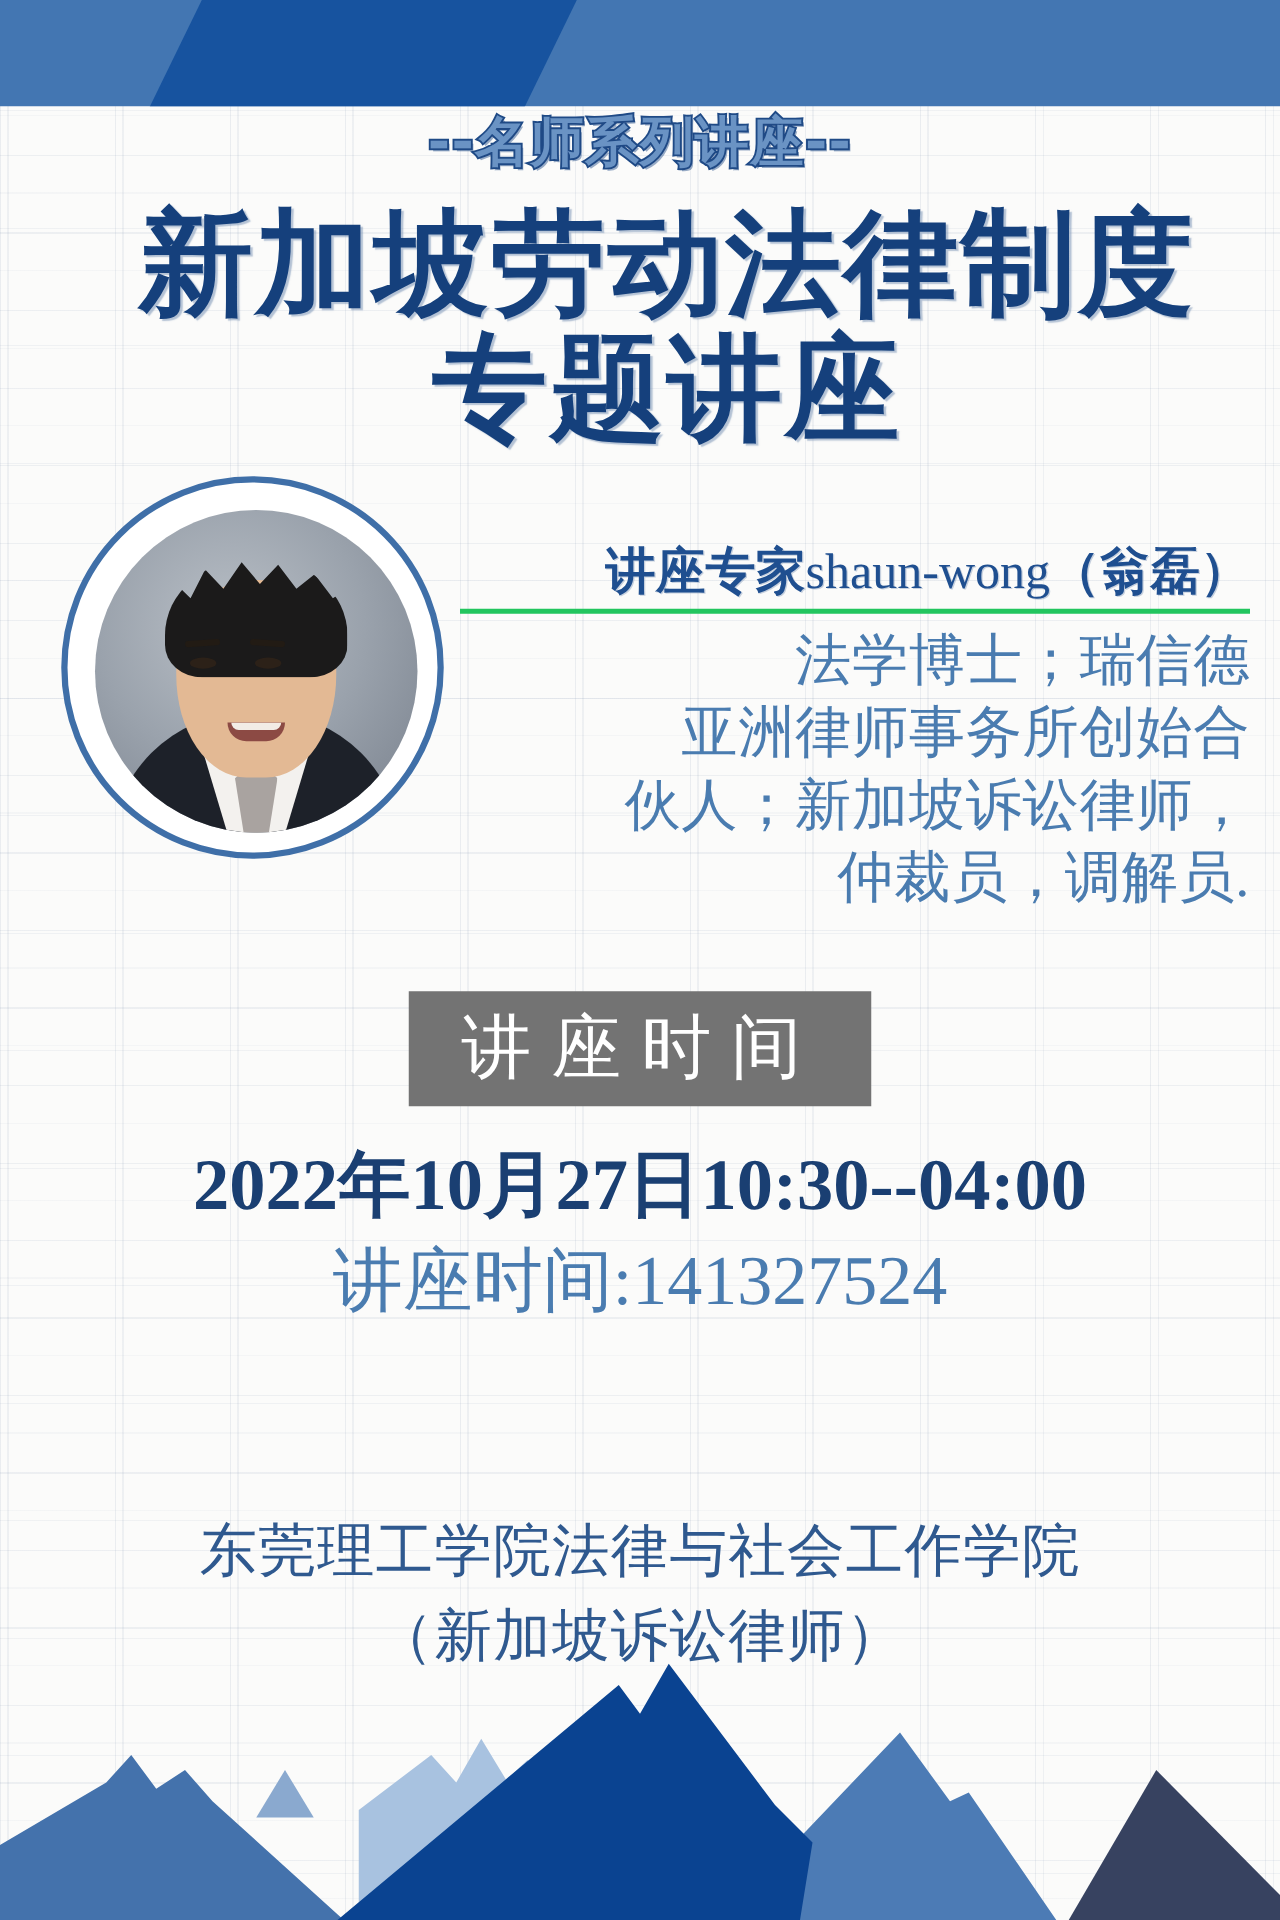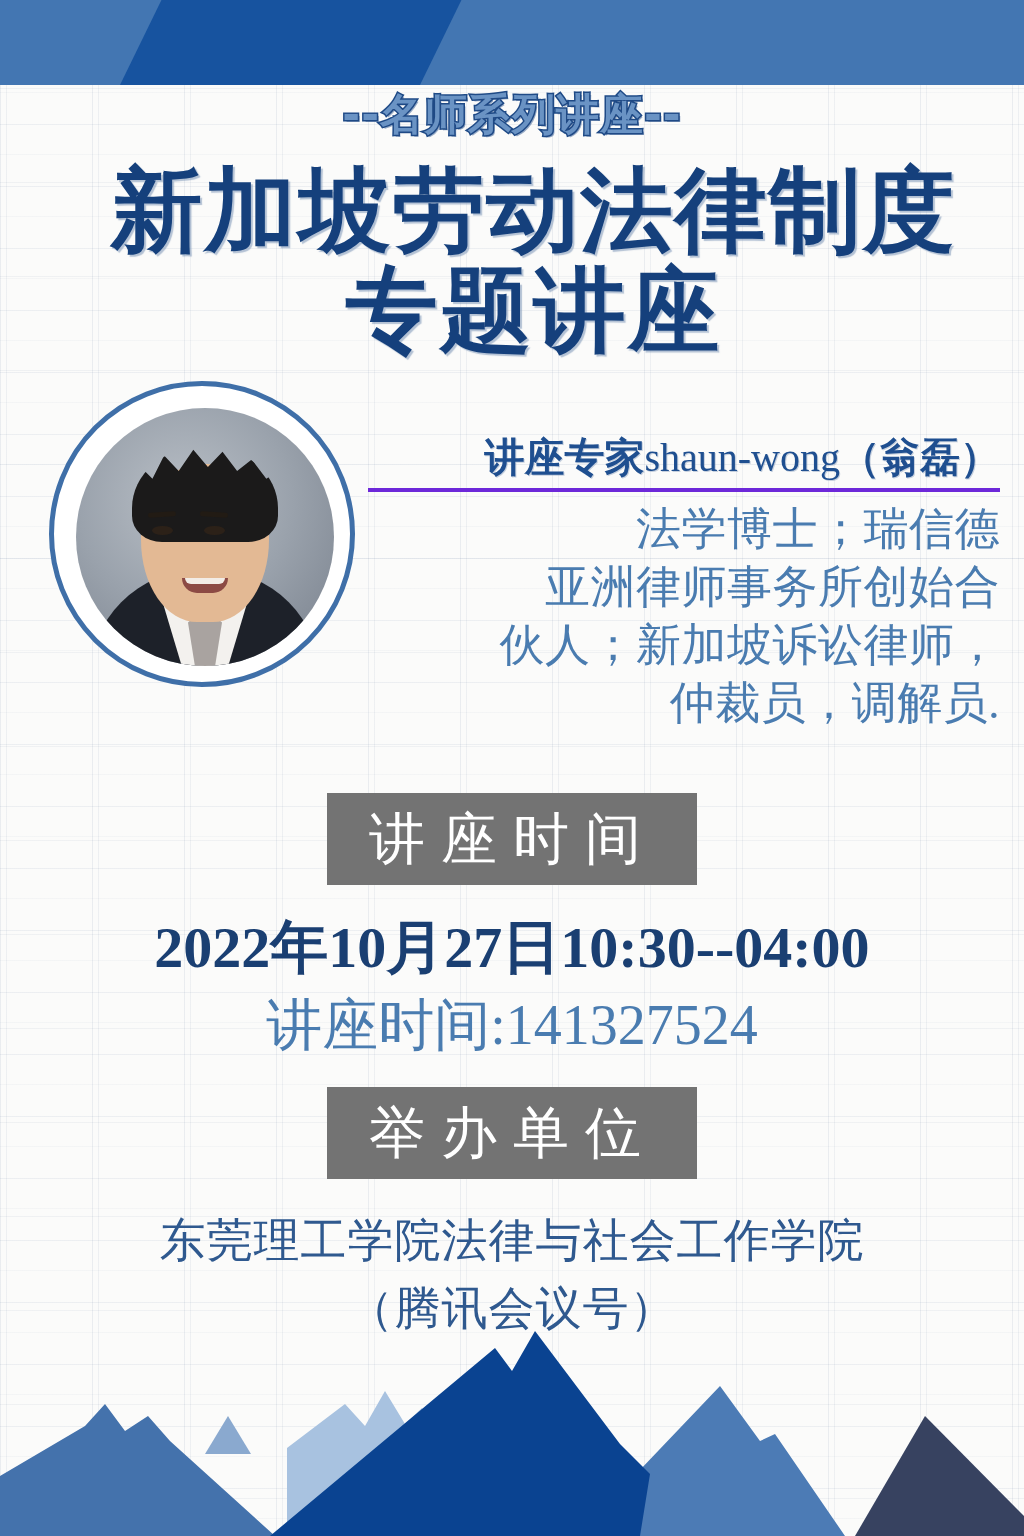--- a/index.html
+++ b/index.html
@@ -220,21 +220,21 @@
     left: 368px;
     width: 632px;
     text-align: right;
   }
   .speaker-name {
     font-family: "DejaVu Serif", "Liberation Serif", serif;
     font-size: 40px;
     line-height: 50px;
     font-weight: bold;
     color: #1f4f90;
-    border-bottom: 4px solid #6d28d9;
+    border-bottom: 4px solid #22c55e;
     padding-bottom: 5px;
     display: block;
     text-shadow: 1px 1px 0 rgba(120,145,180,0.4);
   }
   .speaker-name .latin {
     font-weight: normal;
     font-family: "Liberation Serif", "DejaVu Serif", serif;
   }
   .speaker-bio {
     margin-top: 8px;
@@ -368,21 +368,20 @@
         <div>仲裁员，调解员.</div>
       </div>
     </div>
 
     <div class="section-chip" id="chip-time">讲座时间</div>
 
     <div class="info-line" id="time-line">2022年10月27日10:30--04:00</div>
 
     <div class="info-line" id="meeting-line">讲座时间:141327524</div>
 
-    <div class="section-chip" id="chip-organizer">举办单位</div>
 
     <div class="info-line" id="organizer-lines">
       <span>东莞理工学院法律与社会工作学院</span>
-      <span>（腾讯会议号）</span>
+      <span>（新加坡诉讼律师）</span>
     </div>
 
   </div>
 </div>
 
 </body></html>

